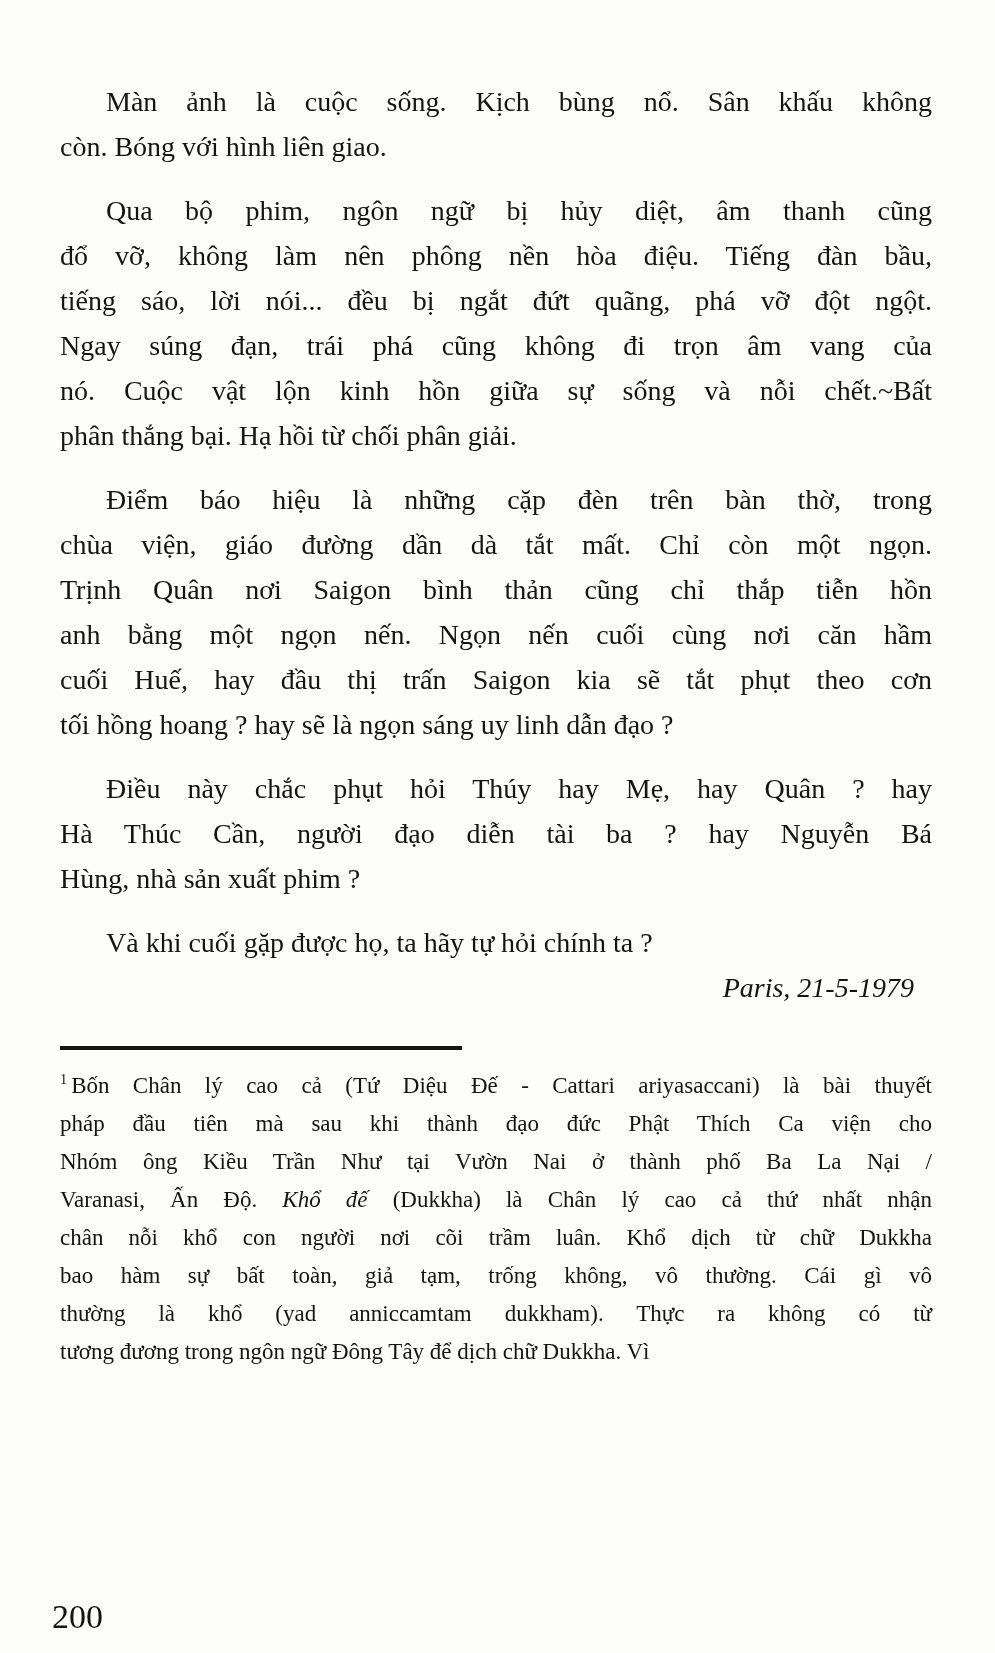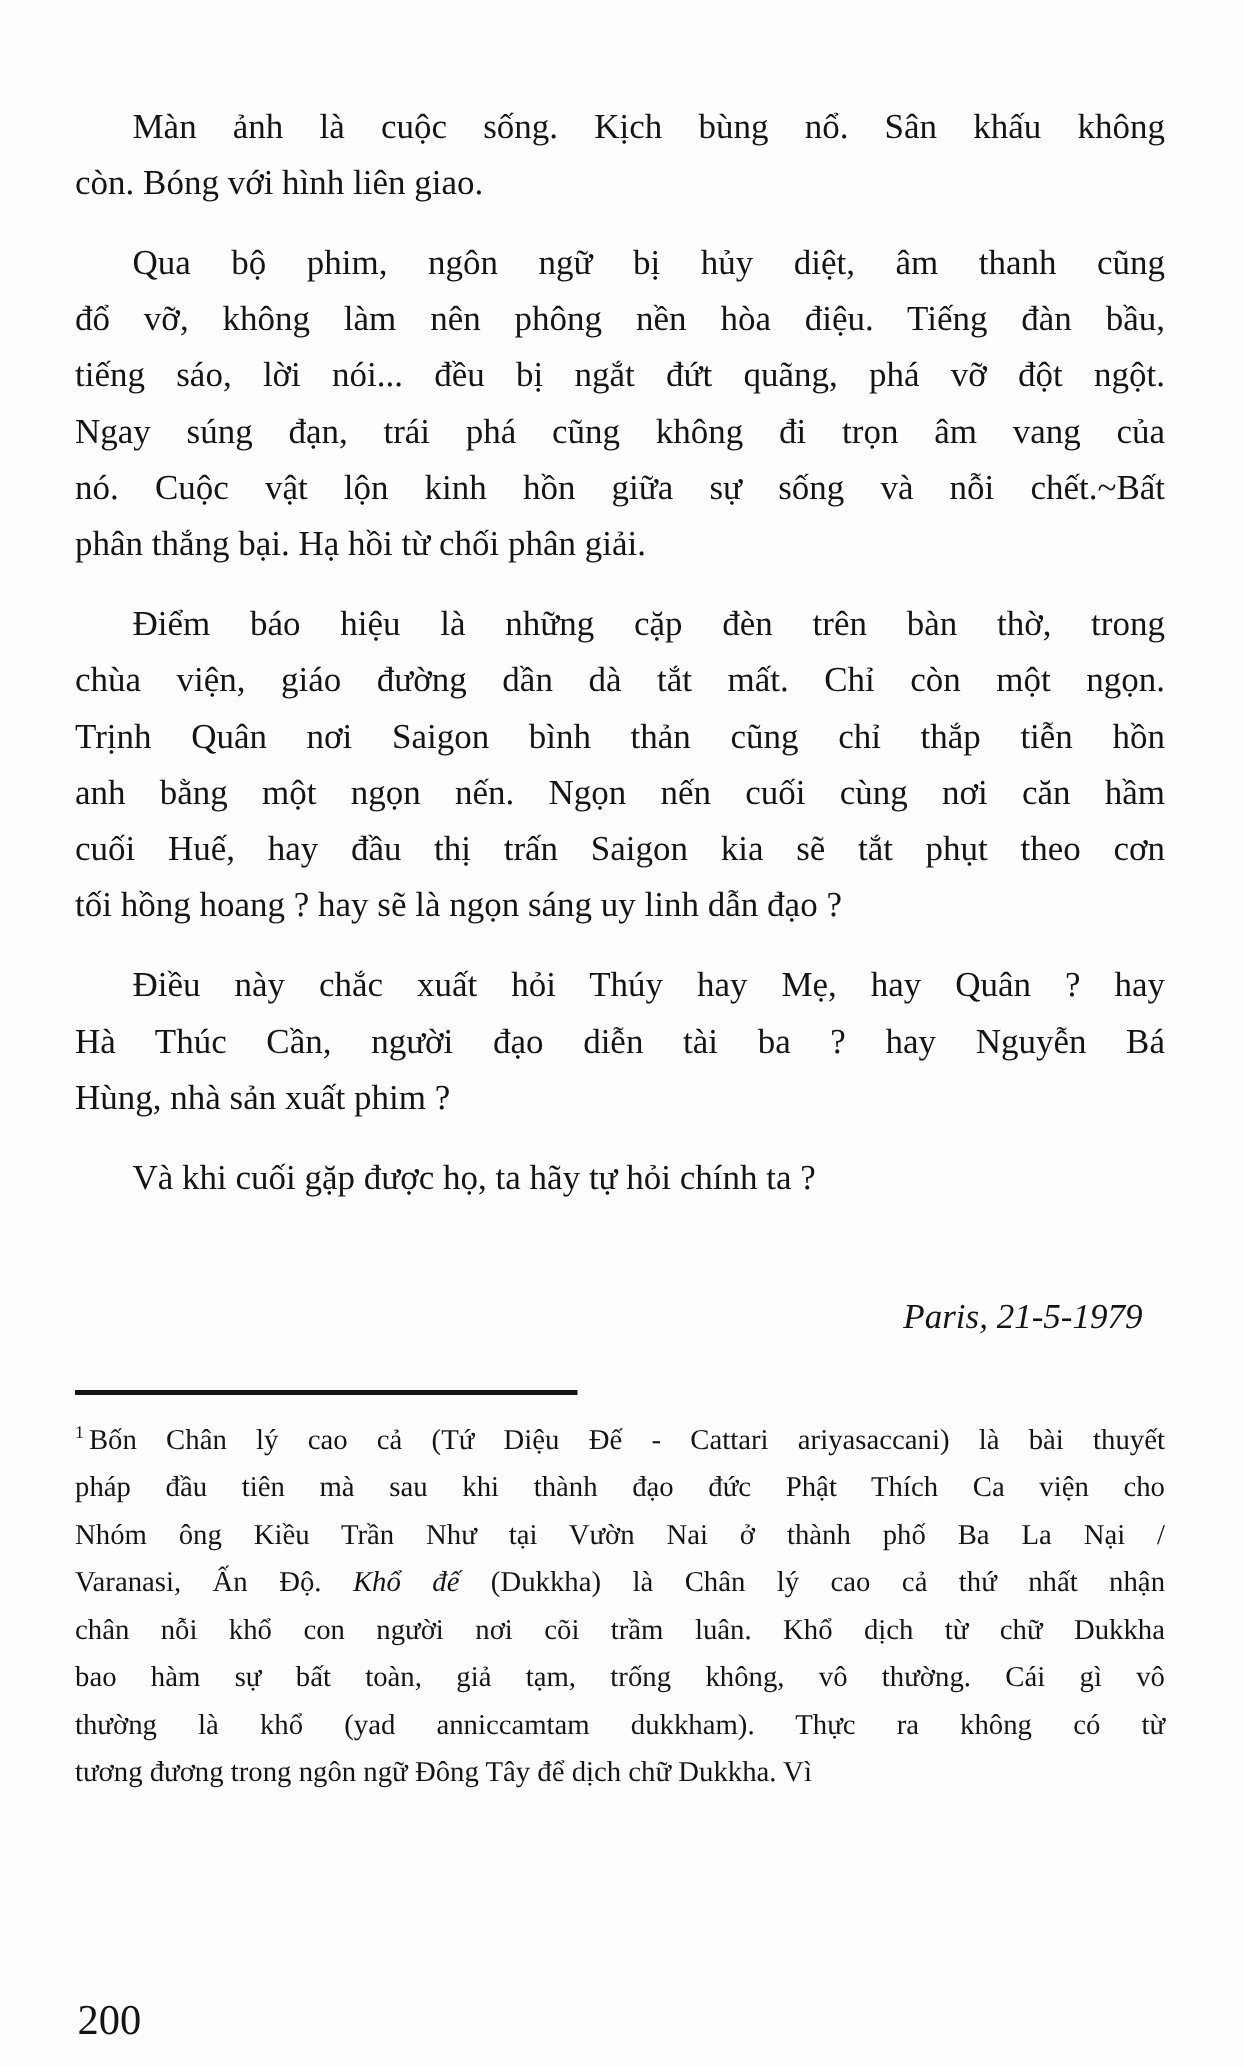--- a/index.html
+++ b/index.html
@@ -29,21 +29,20 @@
   .para + .para { margin-top: 19px; }
   .line {
     display: block;
     text-align: justify;
     text-align-last: justify;
     white-space: nowrap;
   }
   .line.first { text-indent: 46px; }
   .line.last  { text-align-last: left; white-space: normal; }
   .date-line {
-    margin-top: 66px;
     height: 45px;
     text-align: right;
     font-style: italic;
     padding-right: 18px;
     font-size: 28px;
   }
   .footnote-rule {
     margin-top: 36px;
     width: 402px;
     height: 4px;
@@ -57,21 +56,21 @@
   .footnote .line.first { text-indent: 0; }
   sup.fn-marker {
     vertical-align: super;
     font-size: 0.62em;
     line-height: 0;
     padding-right: 4px;
   }
   .italic { font-style: italic; }
   .page-number {
     position: absolute;
-    left: 62px;
+    left: 52px;
     top: 1598px;
     font-size: 34px;
     color: #141414;
   }
 </style>
 </head>
 <body>
 
 <div class="page">
 
@@ -94,21 +93,21 @@
     <p class="para">
       <span class="line first">Điểm báo hiệu là những cặp đèn trên bàn thờ, trong</span>
       <span class="line">chùa viện, giáo đường dần dà tắt mất. Chỉ còn một ngọn.</span>
       <span class="line">Trịnh Quân nơi Saigon bình thản cũng chỉ thắp tiễn hồn</span>
       <span class="line">anh bằng một ngọn nến. Ngọn nến cuối cùng nơi căn hầm</span>
       <span class="line">cuối Huế, hay đầu thị trấn Saigon kia sẽ tắt phụt theo cơn</span>
       <span class="line last">tối hồng hoang ? hay sẽ là ngọn sáng uy linh dẫn đạo ?</span>
     </p>
 
     <p class="para">
-      <span class="line first">Điều này chắc xuất hỏi Thúy hay Mẹ, hay Quân ? hay</span>
+      <span class="line first">Điều này chắc phụt hỏi Thúy hay Mẹ, hay Quân ? hay</span>
       <span class="line">Hà Thúc Cần, người đạo diễn tài ba ? hay Nguyễn Bá</span>
       <span class="line last">Hùng, nhà sản xuất phim ?</span>
     </p>
 
     <p class="para">
       <span class="line first last">Và khi cuối gặp được họ, ta hãy tự hỏi chính ta ?</span>
     </p>
 
     <div class="date-line">Paris, 21-5-1979</div>
 

